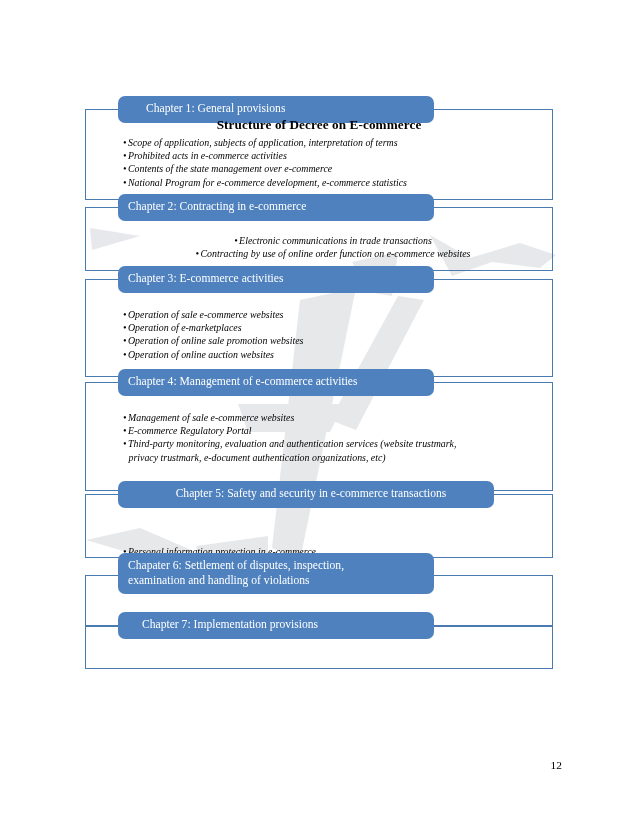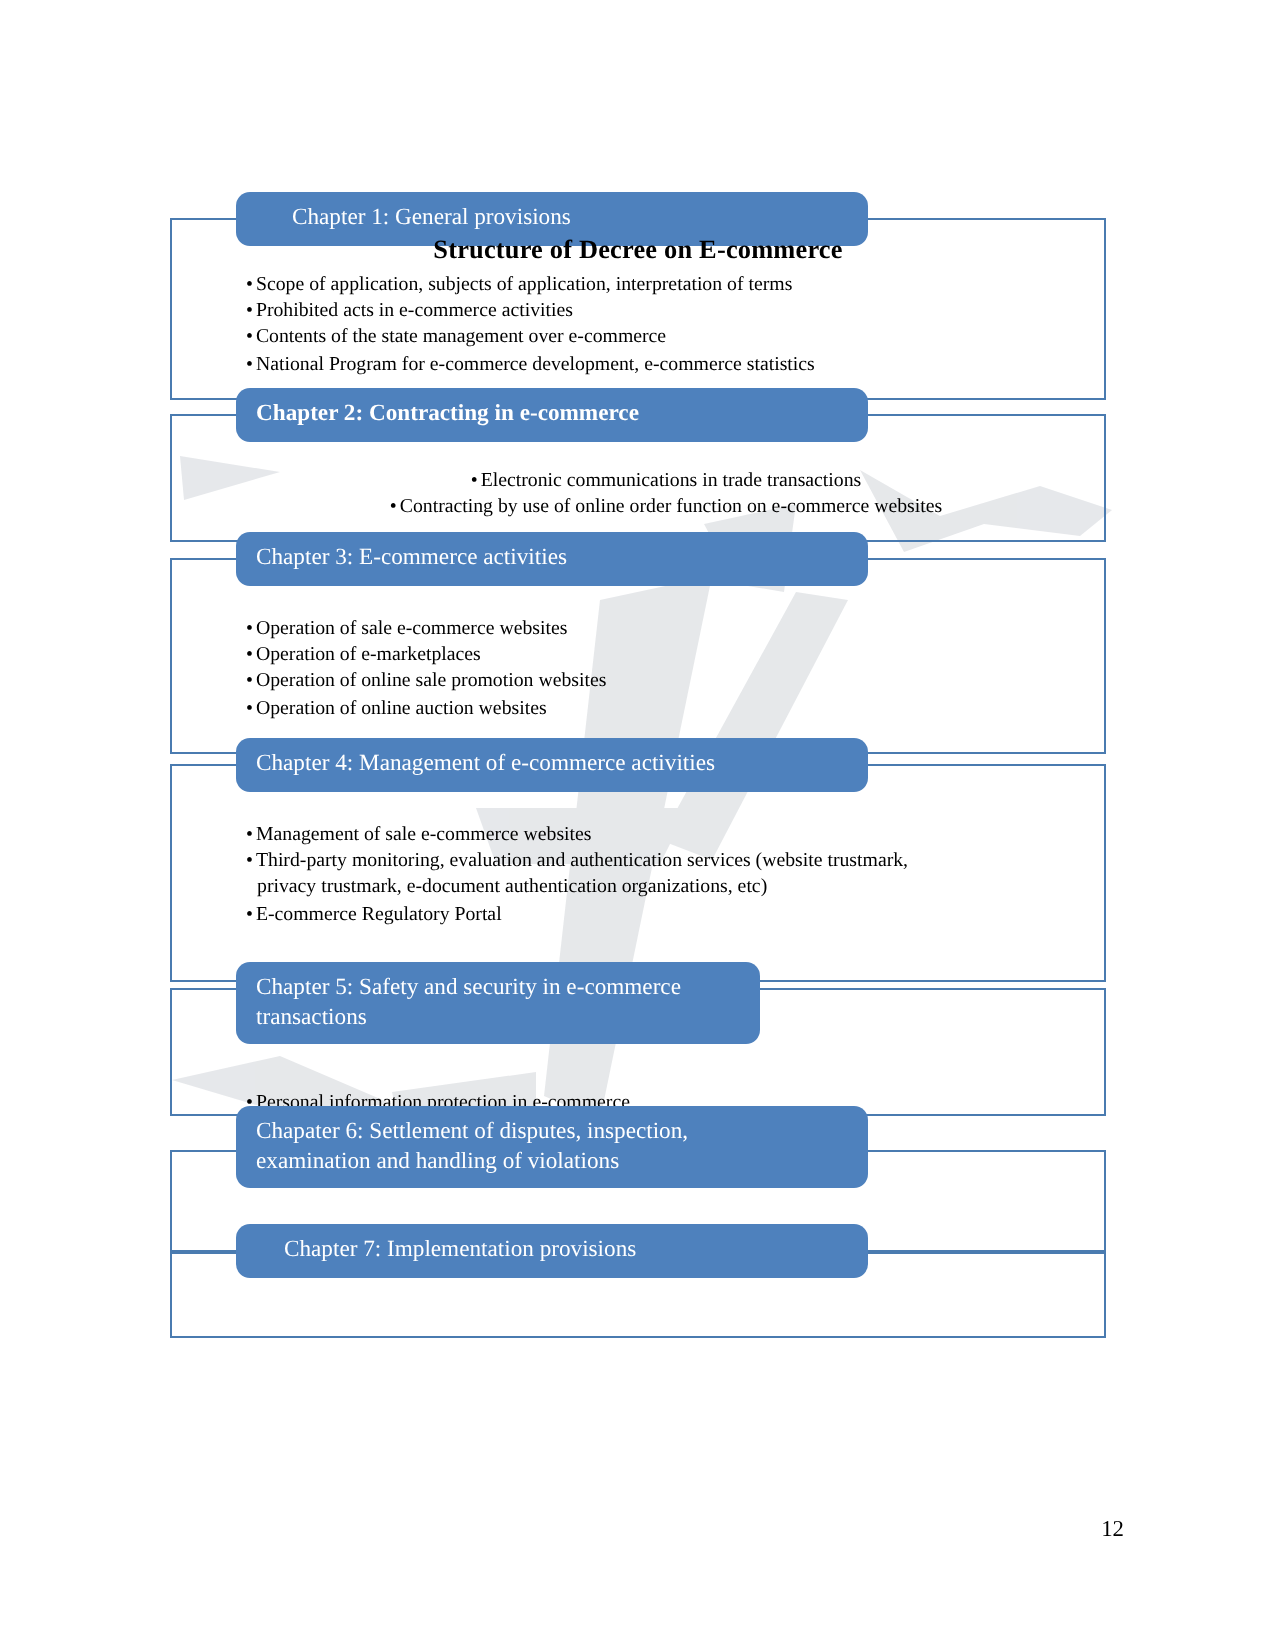--- a/index.html
+++ b/index.html
@@ -90,20 +90,21 @@
     z-index: 3;
   }
   .bullet {
     font-family: "Liberation Serif", "DejaVu Serif", serif;
     font-size: 9.9px;
     line-height: 13.2px;
     color: #000000;
     text-indent: -5.5px;
     padding-left: 5.5px;
     white-space: pre-line;
+    font-style: italic;
   }
   .bullet::before {
     content: "\2022";
     margin-right: 1.5px;
     font-size: 9.9px;
   }
 
   
   #page-number {
     position: absolute;
@@ -140,21 +141,21 @@
     <div class="block-body" style="top:40px;">
       <div class="bullet">Scope of application, subjects of application, interpretation of terms</div>
       <div class="bullet">Prohibited acts in e-commerce activities</div>
       <div class="bullet">Contents of the state management over e-commerce</div>
       <div class="bullet">National Program for e-commerce development, e-commerce statistics</div>
     </div>
   </div>
 
   <div class="chapter-block" style="top:194px;">
     <div class="block-outline" style="height:64px;"></div>
-    <div class="block-header" style="width:316px;font-weight:bold;">Chapter 2: Contracting in e-commerce</div>
+    <div class="block-header" style="width:316px;">Chapter 2: Contracting in e-commerce</div>
     <div class="block-body" style="top:40px;text-align:center;">
       <div class="bullet">Electronic communications in trade transactions</div>
       <div class="bullet">Contracting by use of online order function on e-commerce websites</div>
     </div>
   </div>
 
   <div class="chapter-block" style="top:266px;">
     <div class="block-outline" style="height:98px;"></div>
     <div class="block-header" style="width:316px;">Chapter 3: E-commerce activities</div>
     <div class="block-body" style="top:42px;">
@@ -163,29 +164,29 @@
       <div class="bullet">Operation of online sale promotion websites</div>
       <div class="bullet">Operation of online auction websites</div>
     </div>
   </div>
 
   <div class="chapter-block" style="top:369px;">
     <div class="block-outline" style="height:109px;"></div>
     <div class="block-header" style="width:316px;">Chapter 4: Management of e-commerce activities</div>
     <div class="block-body" style="top:42px;">
       <div class="bullet">Management of sale e-commerce  websites</div>
+      <div class="bullet">E-commerce Regulatory Portal</div>
       <div class="bullet">Third-party monitoring, evaluation and authentication services (website trustmark,
  privacy trustmark, e-document authentication organizations, etc)</div>
-      <div class="bullet">E-commerce Regulatory Portal</div>
     </div>
   </div>
 
   <div class="chapter-block" style="top:481px;">
     <div class="block-outline" style="height:64px;"></div>
-    <div class="block-header" style="width:262px;">Chapter 5: Safety and security in e-commerce transactions</div>
+    <div class="block-header" style="width:376px;text-align:center;">Chapter 5: Safety and security in e-commerce transactions</div>
     <div class="block-body" style="top:32px;margin-top:32px;">
       <div class="bullet">Personal information protection in e-commerce</div>
       <div class="bullet">Payment safety in e-commerce transactions</div>
     </div>
   </div>
 
   <div class="chapter-block" style="top:553px;">
     <div class="block-outline" style="height:52px; top:22px;"></div>
     <div class="block-header" style="width:316px; white-space:pre-line;">Chapater 6: Settlement of disputes, inspection,
 examination and handling of violations</div>

